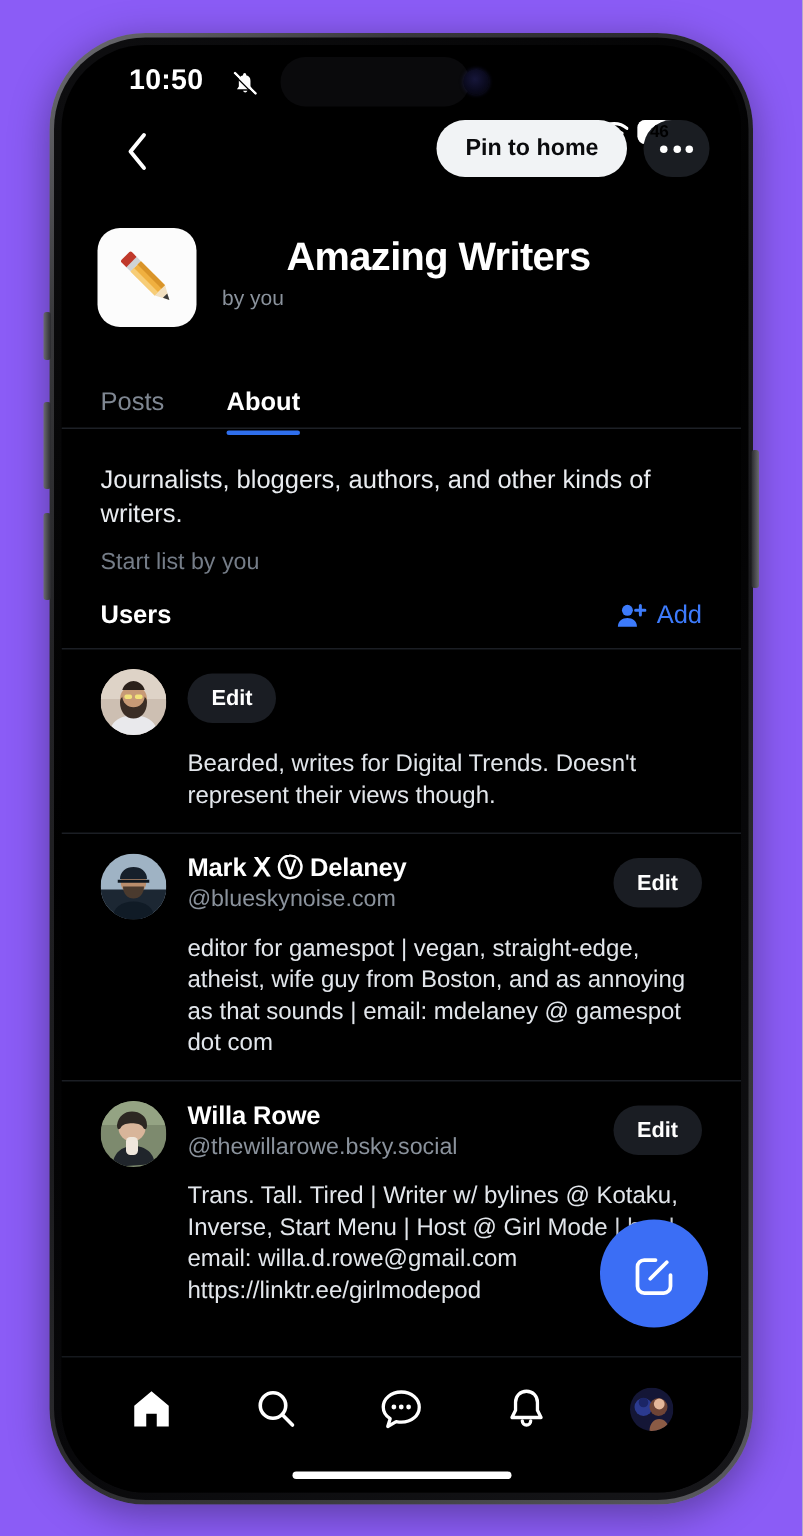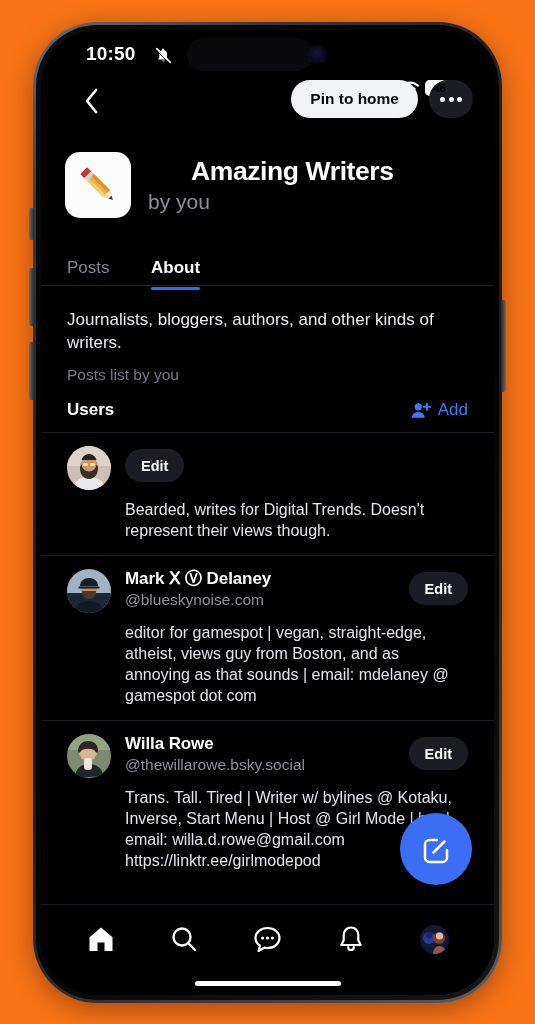--- a/index.html
+++ b/index.html
@@ -1,18 +1,18 @@
 <!DOCTYPE html>
 <html><head>
 <meta charset="utf-8">
 <style>
   html,body{margin:0;padding:0;background:#ffffff;}
   body{width:535px;height:1024px;overflow:hidden;font-family:"Liberation Sans",sans-serif;}
 
-  .stage{position:relative;width:535px;height:1024px;background:#f97316;}
+  .stage{position:relative;width:535px;height:1024px;background:#8b5cf6;}
 
   
   .phone-frame{
     position:absolute;left:33px;top:22px;width:469px;height:981px;
     border-radius:64px;
     background:linear-gradient(140deg,#6e6e73 0%,#39393c 14%,#232326 30%,#1b1b1e 55%,#37373a 80%,#5c5c61 100%);
     box-shadow:0 6px 26px rgba(0,0,0,.35);
   }
   .phone-frame::after{
     content:"";position:absolute;inset:3px;border-radius:61px;
@@ -59,21 +59,21 @@
             display:flex;align-items:center;justify-content:center;gap:3.5px;cursor:pointer;}
   .more-btn span{width:5px;height:5px;border-radius:50%;background:#fff;display:block;}
 
   
   .listhead{position:absolute;left:0;top:122px;width:453px;display:flex;padding:0 24px;box-sizing:border-box;gap:17px;}
   .list-avatar{width:66px;height:66px;border-radius:15px;background:#fcfcfc;position:relative;flex:0 0 auto;
                display:flex;align-items:center;justify-content:center;font-size:40px;line-height:1;overflow:hidden;}
   .pencil{position:relative;width:52px;height:52px;}
   .head-text{padding-top:4px;}
   .list-title{font-size:26.5px;font-weight:700;color:#fff;letter-spacing:-.4px;margin-left:43px;}
-  .list-by{font-size:21px;color:#8a929c;margin-top:3px;}
+  .list-by{font-size:14px;color:#8a929c;margin-top:3px;}
 
   
   .tabs{position:absolute;left:0;top:212px;width:453px;height:44px;border-bottom:1px solid #1d2026;box-sizing:border-box;}
   .tab{position:absolute;top:0;height:44px;display:flex;align-items:center;padding-top:4px;cursor:pointer;}
   .tab-label{font-size:17px;font-weight:700;}
   .tab.inactive .tab-label{color:#7f8792;font-weight:400;}
   .tab.active .tab-label{color:#ffffff;}
   .tab .underline{position:absolute;left:0;right:0;bottom:0;height:3px;border-radius:2px;background:#2f6fed;}
   #tab-posts{left:26px;}
   #tab-about{left:110px;}
@@ -196,21 +196,21 @@
         <span class="tab-label">Posts</span>
       </div>
       <div class="tab active" id="tab-about">
         <span class="tab-label">About</span>
         <span class="underline"></span>
       </div>
     </div>
 
     <div class="about">
       <div class="desc">Journalists, bloggers, authors, and other kinds of writers.</div>
-      <div class="byline">Posts list by you</div>
+      <div class="byline">Start list by you</div>
 
       <div class="users-row">
         <div class="users-title">Users</div>
         <div class="add-link">
           <svg width="20" height="17" viewBox="0 0 22 18">
             <circle cx="8" cy="5" r="4" fill="#3d7bfb"></circle>
             <path d="M1 17c0-4 3.2-6.4 7-6.4s7 2.4 7 6.4z" fill="#3d7bfb"></path>
             <path d="M17.5 1.5v7M14 5h7" stroke="#3d7bfb" stroke-width="2.2" stroke-linecap="round"></path>
           </svg>
           <span>Add</span>
@@ -251,21 +251,21 @@
               <path d="M15 22c0 5 3 8 7 8s7-3 7-8z" fill="#4a3a2e"></path>
               <path d="M8 44c0-8 6-12 14-12s14 4 14 12z" fill="#101b26"></path>
             </svg>
           </div>
           <div class="u-main">
             <div class="u-name">Mark Ⅹ Ⓥ Delaney</div>
             <div class="u-handle">@blueskynoise.com</div>
           </div>
           <div class="edit-btn">Edit</div>
         </div>
-        <div class="u-bio">editor for gamespot | vegan, straight-edge, atheist, views guy from Boston, and as annoying as that sounds | email: mdelaney @ gamespot dot com</div>
+        <div class="u-bio">editor for gamespot | vegan, straight-edge, atheist, wife guy from Boston, and as annoying as that sounds | email: mdelaney @ gamespot dot com</div>
       </div>
       <div class="sep"></div>
 
       <div class="user-row">
         <div class="user-top">
           <div class="u-avatar">
             <svg viewBox="0 0 44 44" width="44" height="44">
               <rect width="44" height="44" fill="#7d8a6e"></rect>
               <rect x="0" y="0" width="44" height="16" fill="#94a383"></rect>
               <path d="M8 44c0-9 6-14 14-14s14 5 14 12z" fill="#20252b"></path>

